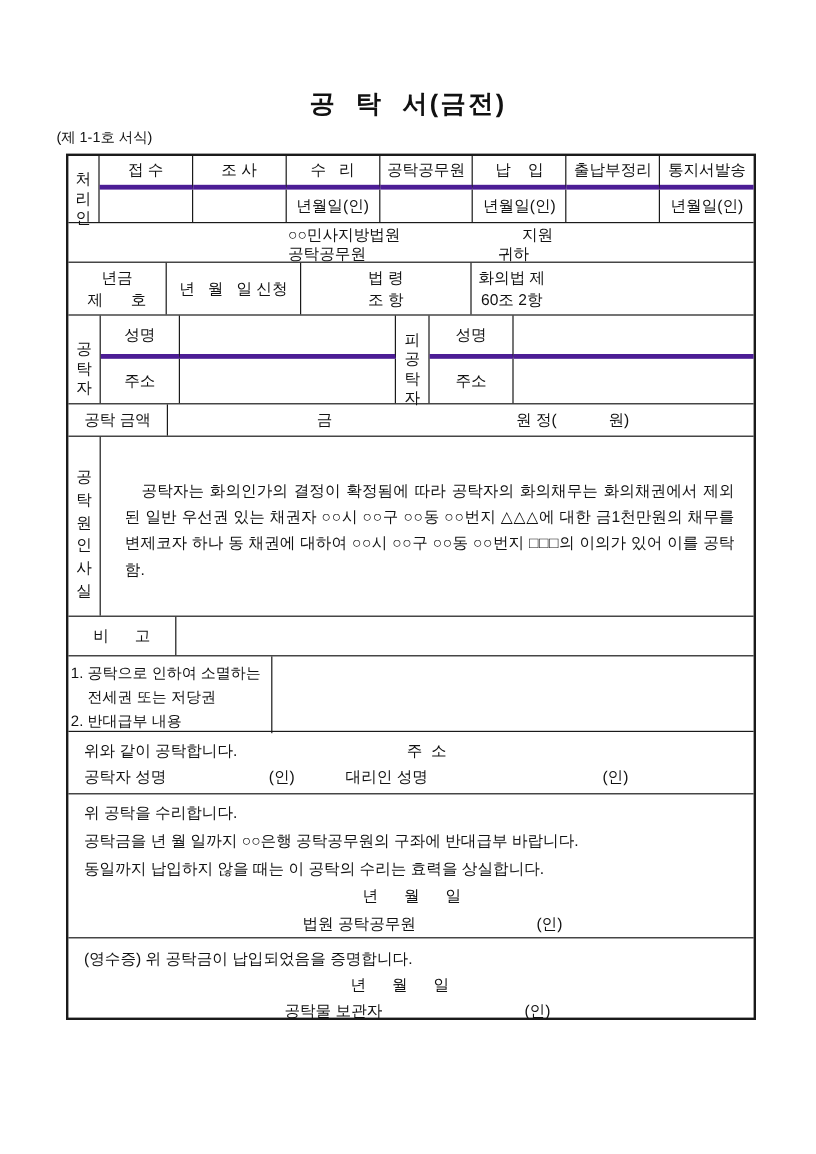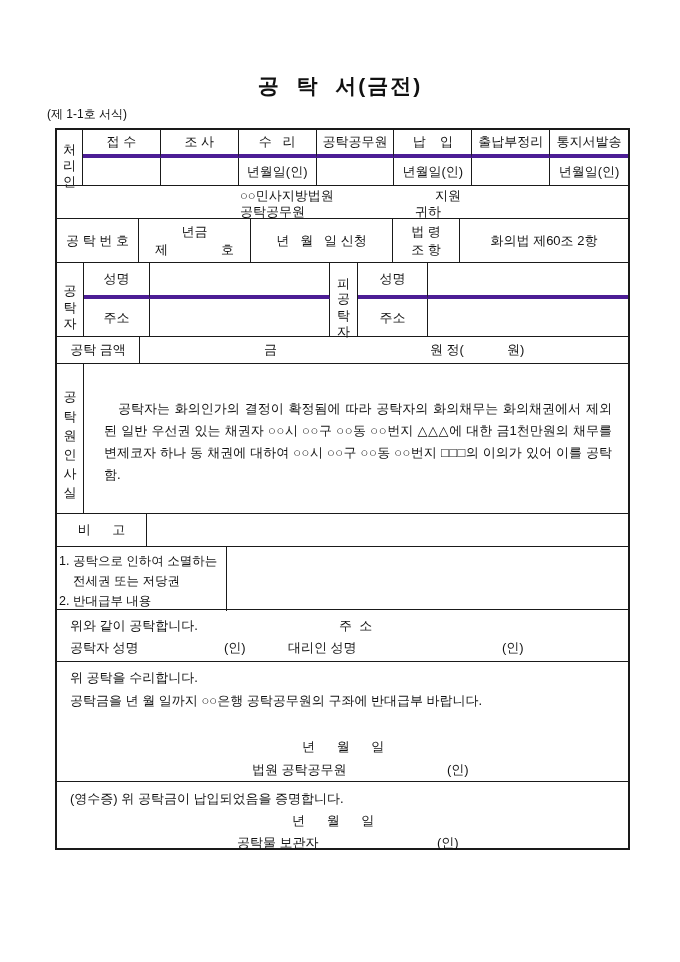--- a/index.html
+++ b/index.html
@@ -101,21 +101,20 @@
   </div>
 
   <div class="sec s2">
     <span style="left:167px; top:1px;margin-left:16px;">○○민사지방법원</span>
     <span style="left:378px; top:1px;">지원</span>
     <span style="left:183px; top:17px;">공탁공무원</span>
     <span style="left:358px; top:17px;">귀하</span>
   </div>
 
   <div class="sec s3">
-    <div class="c br pre">공 탁 번 호</div>
     <div class="two-line br">
       <div class="c">년금</div>
       <div class="jeho">
         <span>제</span>
         <span>호</span>
       </div>
     </div>
     <div class="c br pre">년   월   일 신청</div>
     <div class="two-line br">
       <div class="c">법 령</div>
@@ -176,20 +175,21 @@
     <span style="left:282px; top:7px;">주  소</span>
     <span style="left:13px; top:29px;">공탁자 성명</span>
     <span style="left:167px; top:29px;">(인)</span>
     <span style="left:231px; top:29px;">대리인 성명</span>
     <span style="left:445px; top:29px;">(인)</span>
   </div>
 
   <div class="sec s10">
     <span style="left:13px; top:7px;">위 공탁을 수리합니다.</span>
     <span style="left:13px; top:30px;">공탁금을 년 월 일까지 ○○은행 공탁공무원의 구좌에 반대급부 바랍니다.</span>
+    <span style="left:13px; top:53px;">동일까지 납입하지 않을 때는 이 공탁의 수리는 효력을 상실합니다.</span>
     <span style="left:245px; top:76px;">년      월      일</span>
     <span style="left:195px; top:99px;">법원 공탁공무원</span>
     <span style="left:390px; top:99px;">(인)</span>
   </div>
 
   <div class="sec s11">
     <span style="left:13px; top:8px;">(영수증) 위 공탁금이 납입되었음을 증명합니다.</span>
     <span style="left:235px; top:30px;">년      월      일</span>
     <span style="left:180px; top:52px;">공탁물 보관자</span>
     <span style="left:380px; top:52px;">(인)</span>

